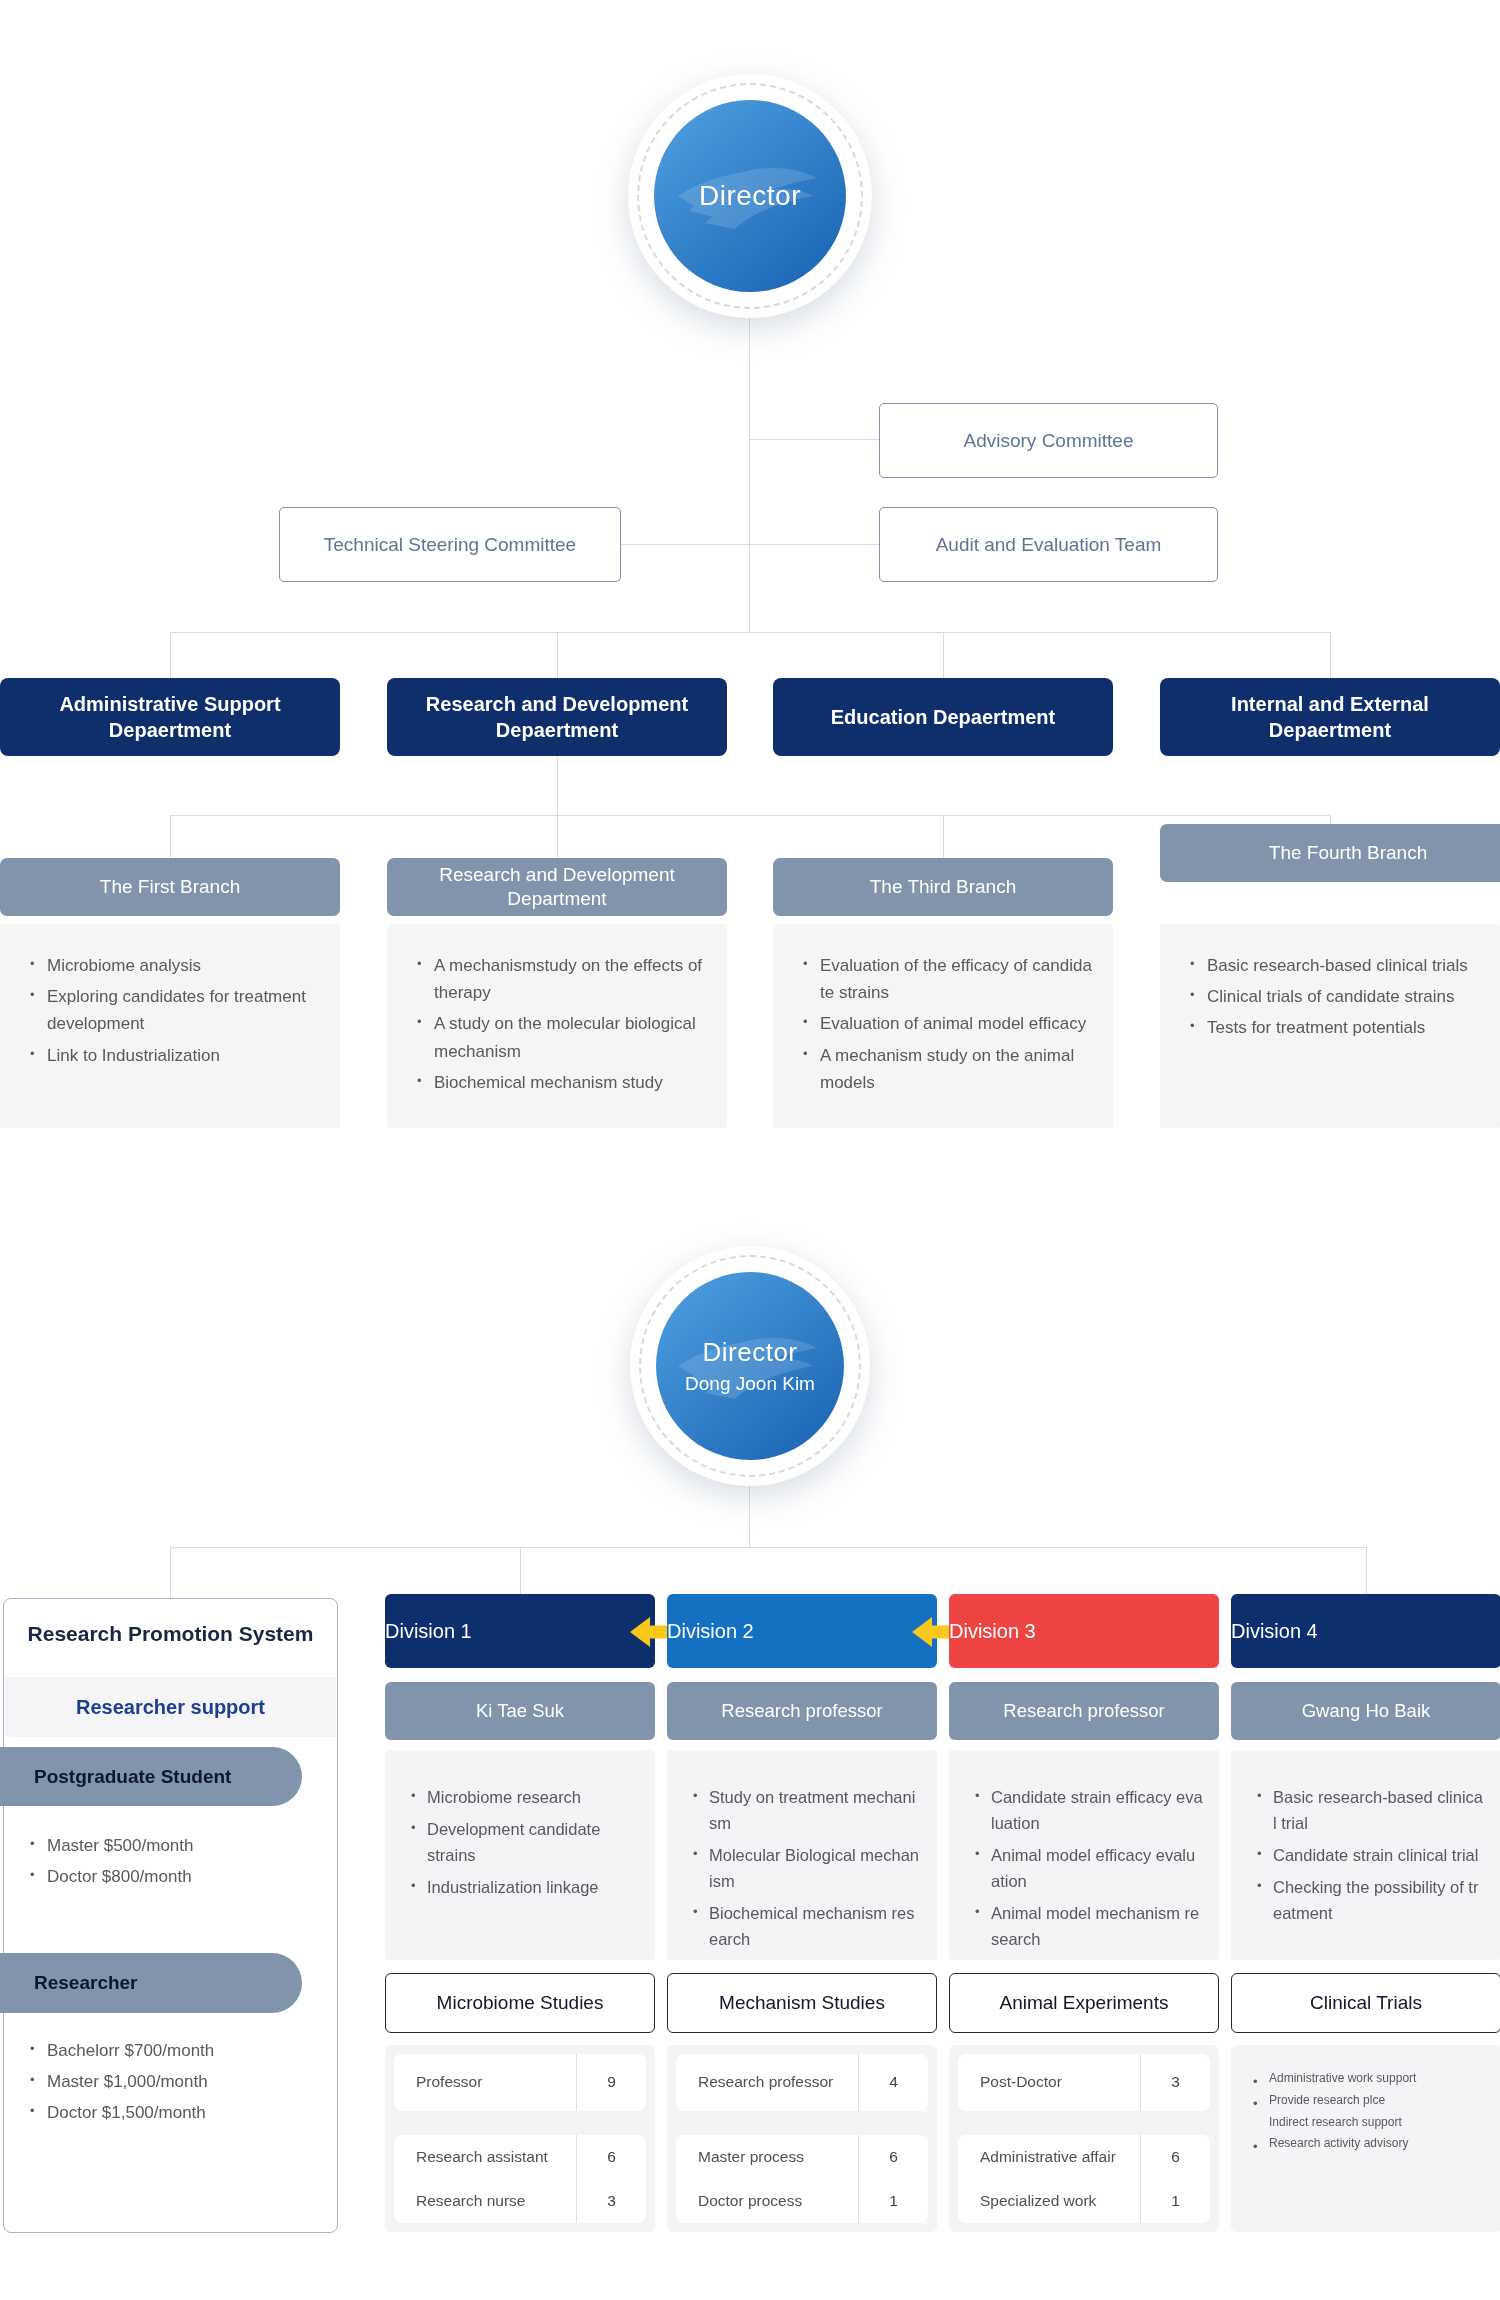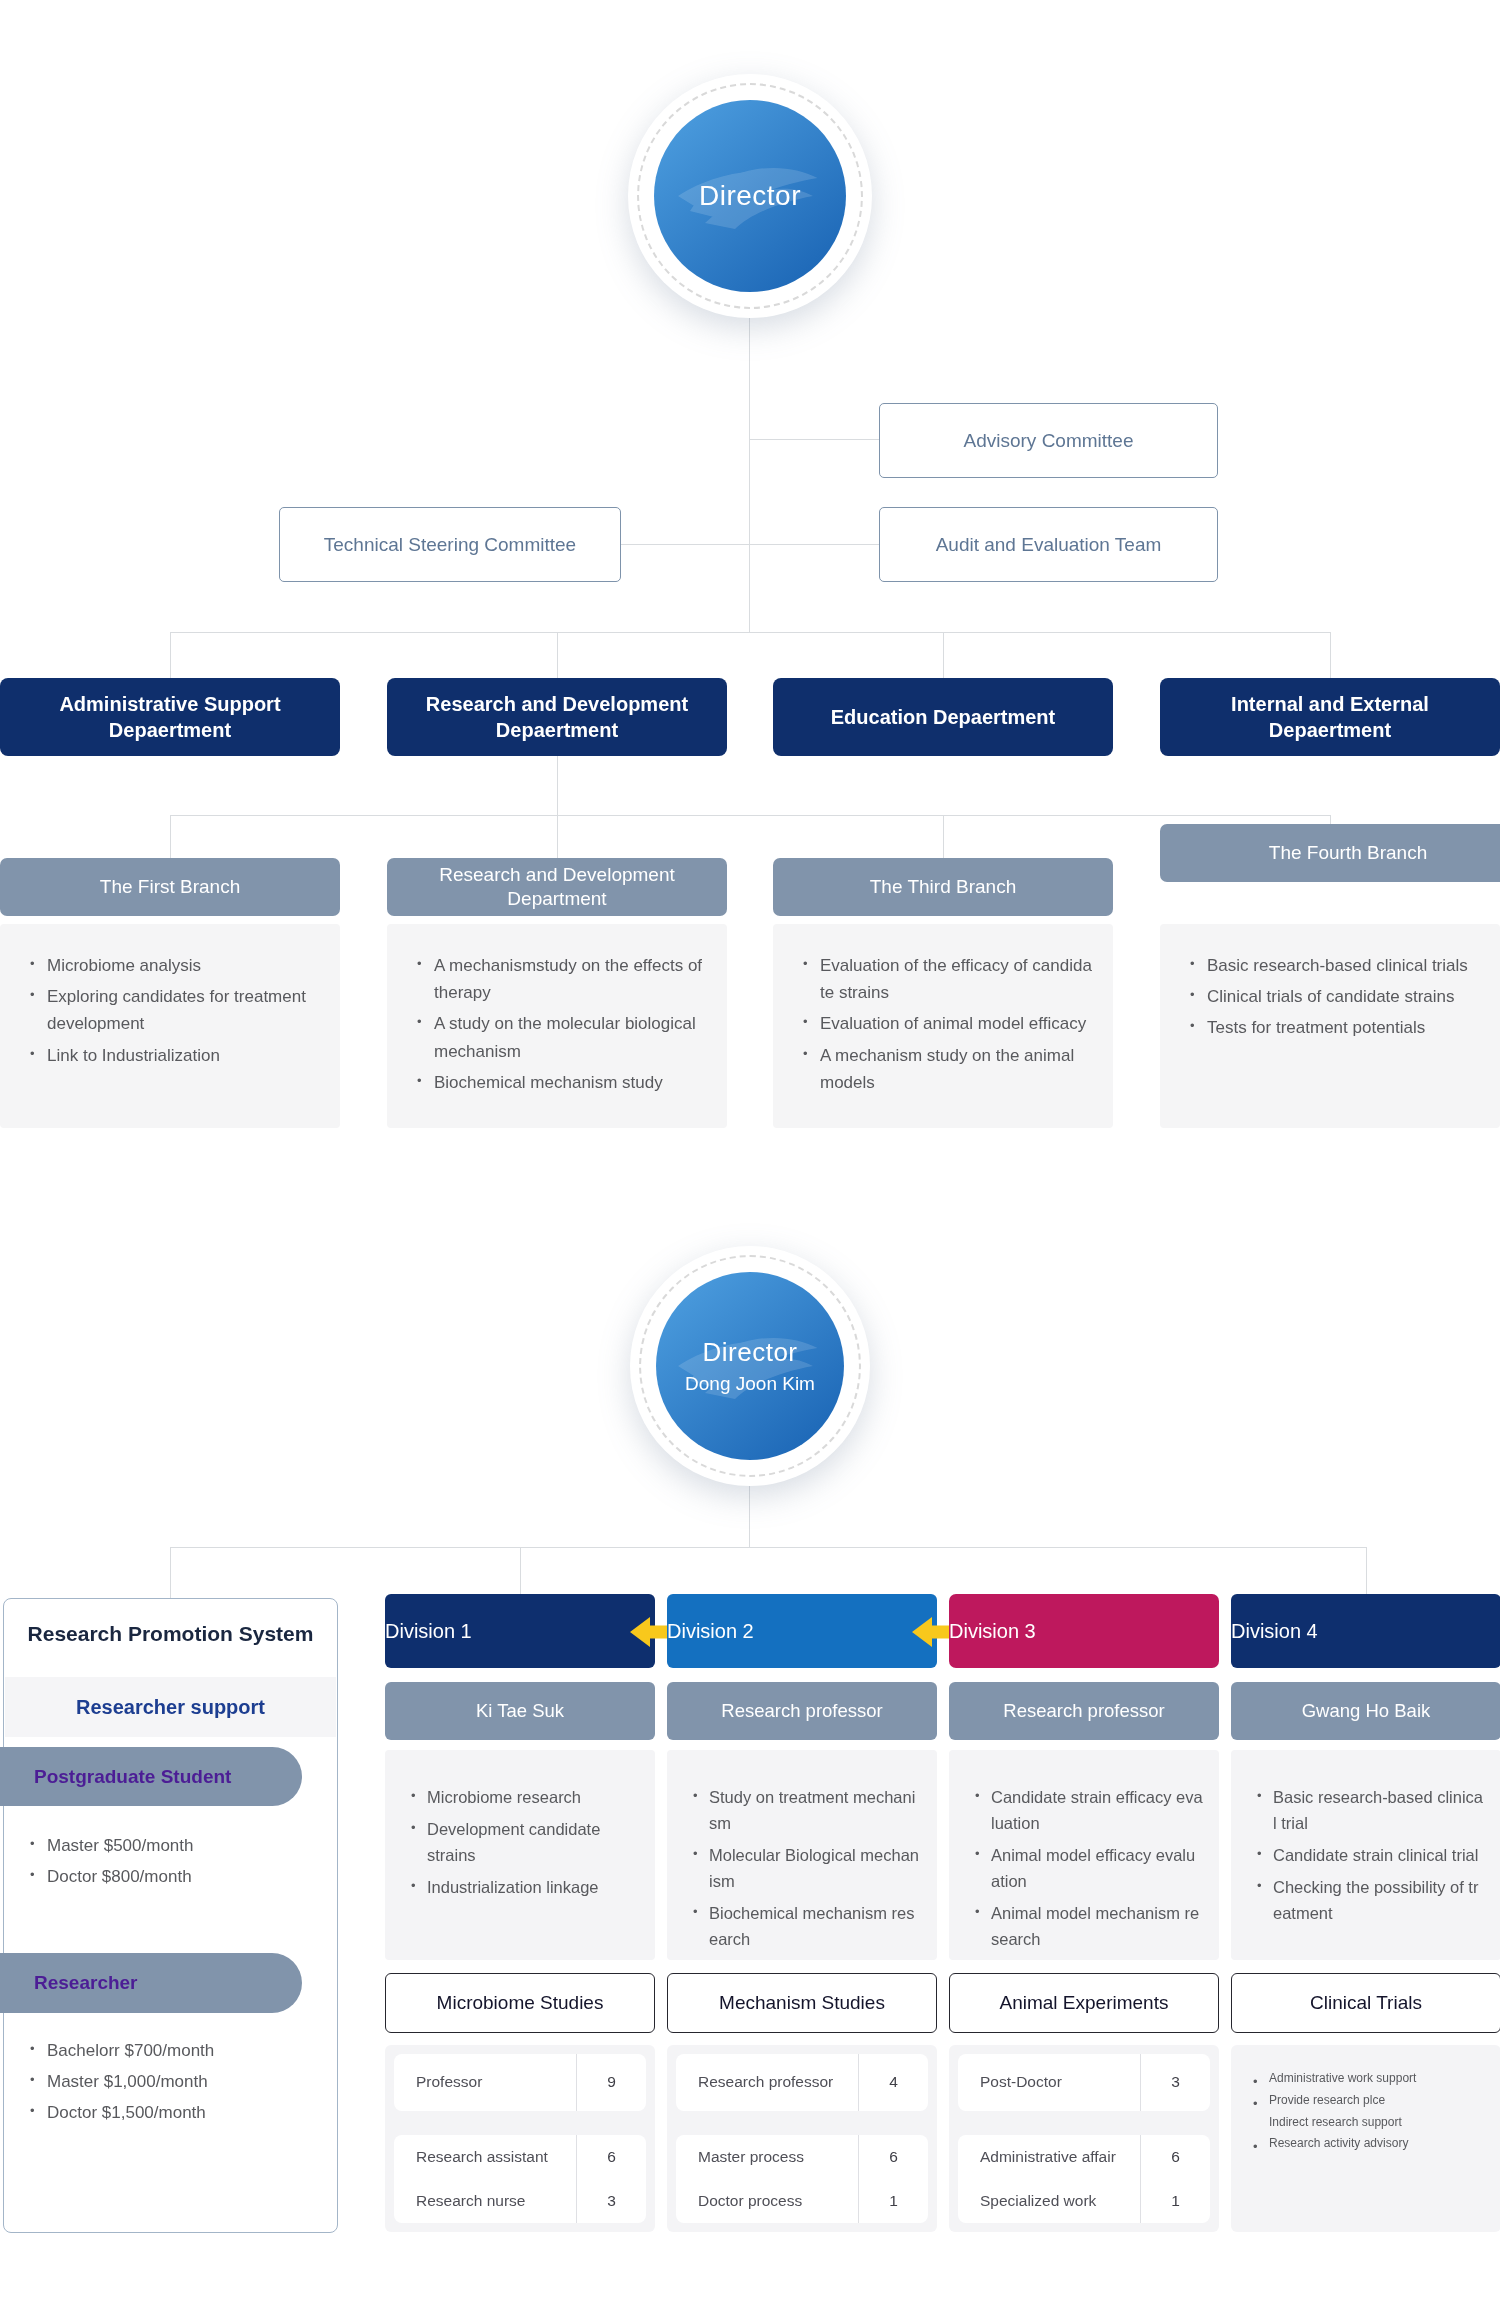--- a/index.html
+++ b/index.html
@@ -48,28 +48,28 @@
   .break-all li{word-break:break-all;}
 
   
   .rps-box{position:absolute;left:3px;top:1598px;width:335px;height:635px;
     border:1.5px solid #a3b5c8;border-radius:8px;background:#fff;box-sizing:border-box;}
   .rps-title{position:absolute;left:3px;top:1622px;width:335px;text-align:center;
     font-size:21px;font-weight:600;color:#1a2740;}
   .rps-band{position:absolute;left:5px;top:1677px;width:331px;height:60px;background:#f5f5f7;
     display:flex;align-items:center;justify-content:center;font-size:20px;font-weight:600;color:#1d3e91;}
   .rps-pill{position:absolute;left:0;width:302px;height:59px;background:#8194ab;
-    border-radius:0 30px 30px 0;color:#4c1d95;display:flex;align-items:center;
+    border-radius:0 30px 30px 0;color:#0f172a;display:flex;align-items:center;
     padding-left:34px;box-sizing:border-box;font-size:19px;font-weight:600;}
   .rps-list{position:absolute;left:30px;width:290px;font-size:16.5px;line-height:1.7;}
 
   
   .div-head{position:absolute;top:1594px;height:74px;width:270px;border-radius:6px;color:#fff;
     display:flex;align-items:center;justify-content:flex-start;font-size:20px;font-weight:500;}
-  .bg-navy{background:#0e2f6e;} .bg-blue{background:#1470c0;} .bg-teal{background:#be185d;border-radius:7px;}
+  .bg-navy{background:#0e2f6e;} .bg-blue{background:#1470c0;} .bg-teal{background:#ef4444;}
   .div-name{position:absolute;top:1682px;height:58px;width:270px;border-radius:6px;background:#8194ab;
     color:#fff;display:flex;align-items:center;justify-content:center;font-size:18.5px;}
   .div-body{position:absolute;top:1750px;height:210px;width:270px;background:#f4f4f6;border-radius:4px;
     box-sizing:border-box;padding:34px 16px 0 26px;overflow:hidden;}
   .div-body ul.blist{font-size:16.5px;line-height:1.58;}
   .div-body ul.blist li{padding-left:16px;margin-bottom:6px;}
   .study-box{position:absolute;top:1973px;height:60px;width:270px;background:#fff;
     border:1.5px solid #26262e;border-radius:6px;box-sizing:border-box;
     display:flex;align-items:center;justify-content:center;font-size:19px;font-weight:500;color:#14142b;}
   .staff-panel{position:absolute;top:2045px;height:187px;width:270px;background:#f4f4f6;border-radius:6px;

